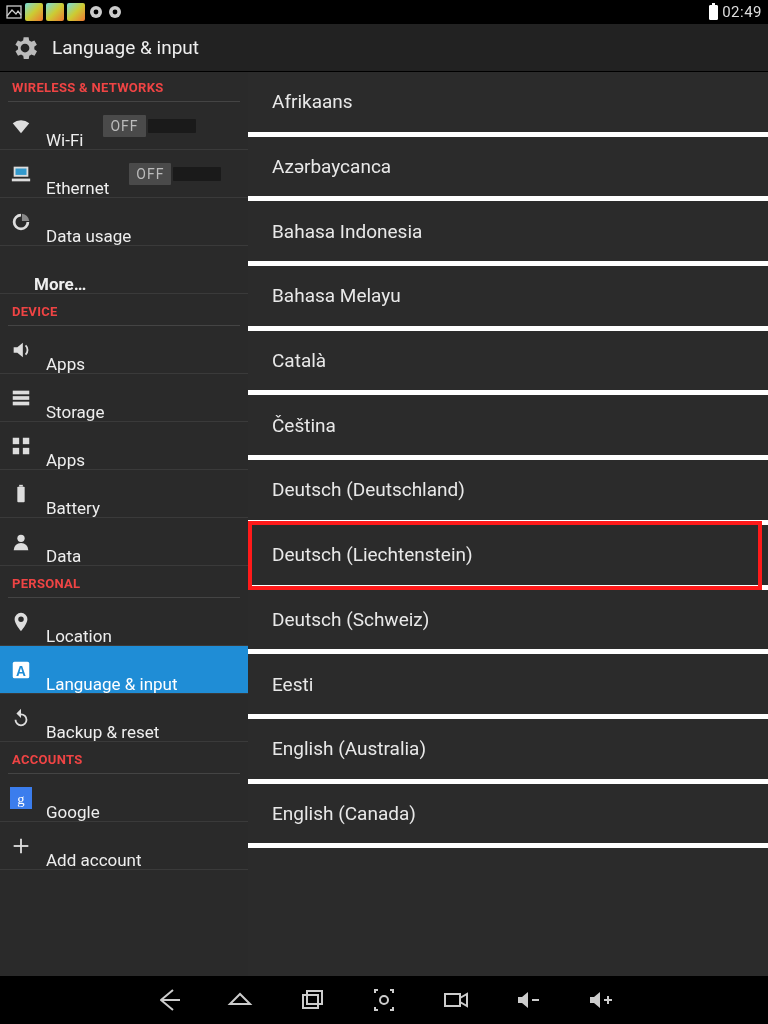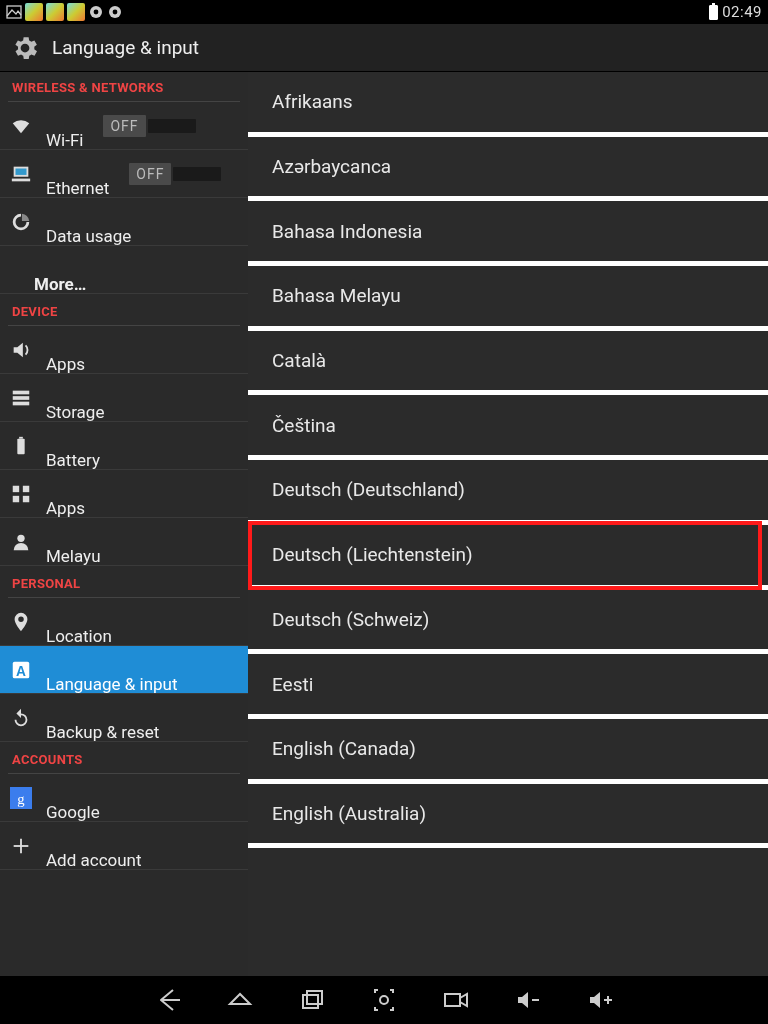--- a/index.html
+++ b/index.html
@@ -153,47 +153,47 @@
             <rect x="3" y="10" width="18" height="4"></rect>
             <rect x="3" y="16" width="18" height="4"></rect>
           </svg>
         </span>
       <span class="lbl">Storage</span>
     </div>
 
     <div class="side-item wide">
       <span class="ico">
           <svg viewBox="0 0 24 24">
-            <rect x="8" y="4" width="8" height="17" rx="1"></rect>
-            <rect x="10" y="2" width="4" height="2"></rect>
-          </svg>
-        </span>
-      <span class="lbl">Battery</span>
-    </div>
-
-    <div class="side-item wide">
-      <span class="ico">
-          <svg viewBox="0 0 24 24">
             <rect x="3" y="3" width="7" height="7"></rect>
             <rect x="14" y="3" width="7" height="7"></rect>
             <rect x="3" y="14" width="7" height="7"></rect>
             <rect x="14" y="14" width="7" height="7"></rect>
           </svg>
         </span>
       <span class="lbl">Apps</span>
     </div>
 
     <div class="side-item wide">
       <span class="ico">
           <svg viewBox="0 0 24 24">
+            <rect x="8" y="4" width="8" height="17" rx="1"></rect>
+            <rect x="10" y="2" width="4" height="2"></rect>
+          </svg>
+        </span>
+      <span class="lbl">Battery</span>
+    </div>
+
+    <div class="side-item wide">
+      <span class="ico">
+          <svg viewBox="0 0 24 24">
             <circle cx="12" cy="8" r="4"></circle>
             <path d="M4 21a8 8 0 0 1 16 0z"></path>
           </svg>
         </span>
-      <span class="lbl">Melayu</span>
+      <span class="lbl">Data</span>
     </div>
 
     <div class="section-header">PERSONAL</div>
     <div class="sec-divider"></div>
 
     <div class="side-item wide">
       <span class="ico">
           <svg viewBox="0 0 24 24">
             <path d="M12 2a7 7 0 0 0-7 7c0 5 7 13 7 13s7-8 7-13a7 7 0 0 0-7-7zm0 10a3 3 0 1 1 3-3 3 3 0 0 1-3 3z"></path>
           </svg>
@@ -250,22 +250,22 @@
         <div class="lang-item">Afrikaans</div>
         <div class="lang-item">Azərbaycanca</div>
         <div class="lang-item">Bahasa Indonesia</div>
         <div class="lang-item">Bahasa Melayu</div>
         <div class="lang-item">Català</div>
         <div class="lang-item">Čeština</div>
         <div class="lang-item">Deutsch (Deutschland)</div>
         <div class="lang-item">Deutsch (Liechtenstein)</div>
         <div class="lang-item">Deutsch (Schweiz)</div>
         <div class="lang-item">Eesti</div>
+        <div class="lang-item">English (Australia)</div>
         <div class="lang-item">English (Canada)</div>
-        <div class="lang-item">English (Australia)</div>
       </div>
     <div class="highlight-box" id="hl-box" style="left: 0px; right: 6px; top: 448.9px; height: 68.7px;"></div>
   </div>
 </div>
 
 <div class="navbar">
   <span class="nb">
       <svg viewBox="0 0 28 28">
         <path d="M19 4 L7 14 L19 24 M7 14 H26" stroke-linejoin="round"></path>
       </svg>

